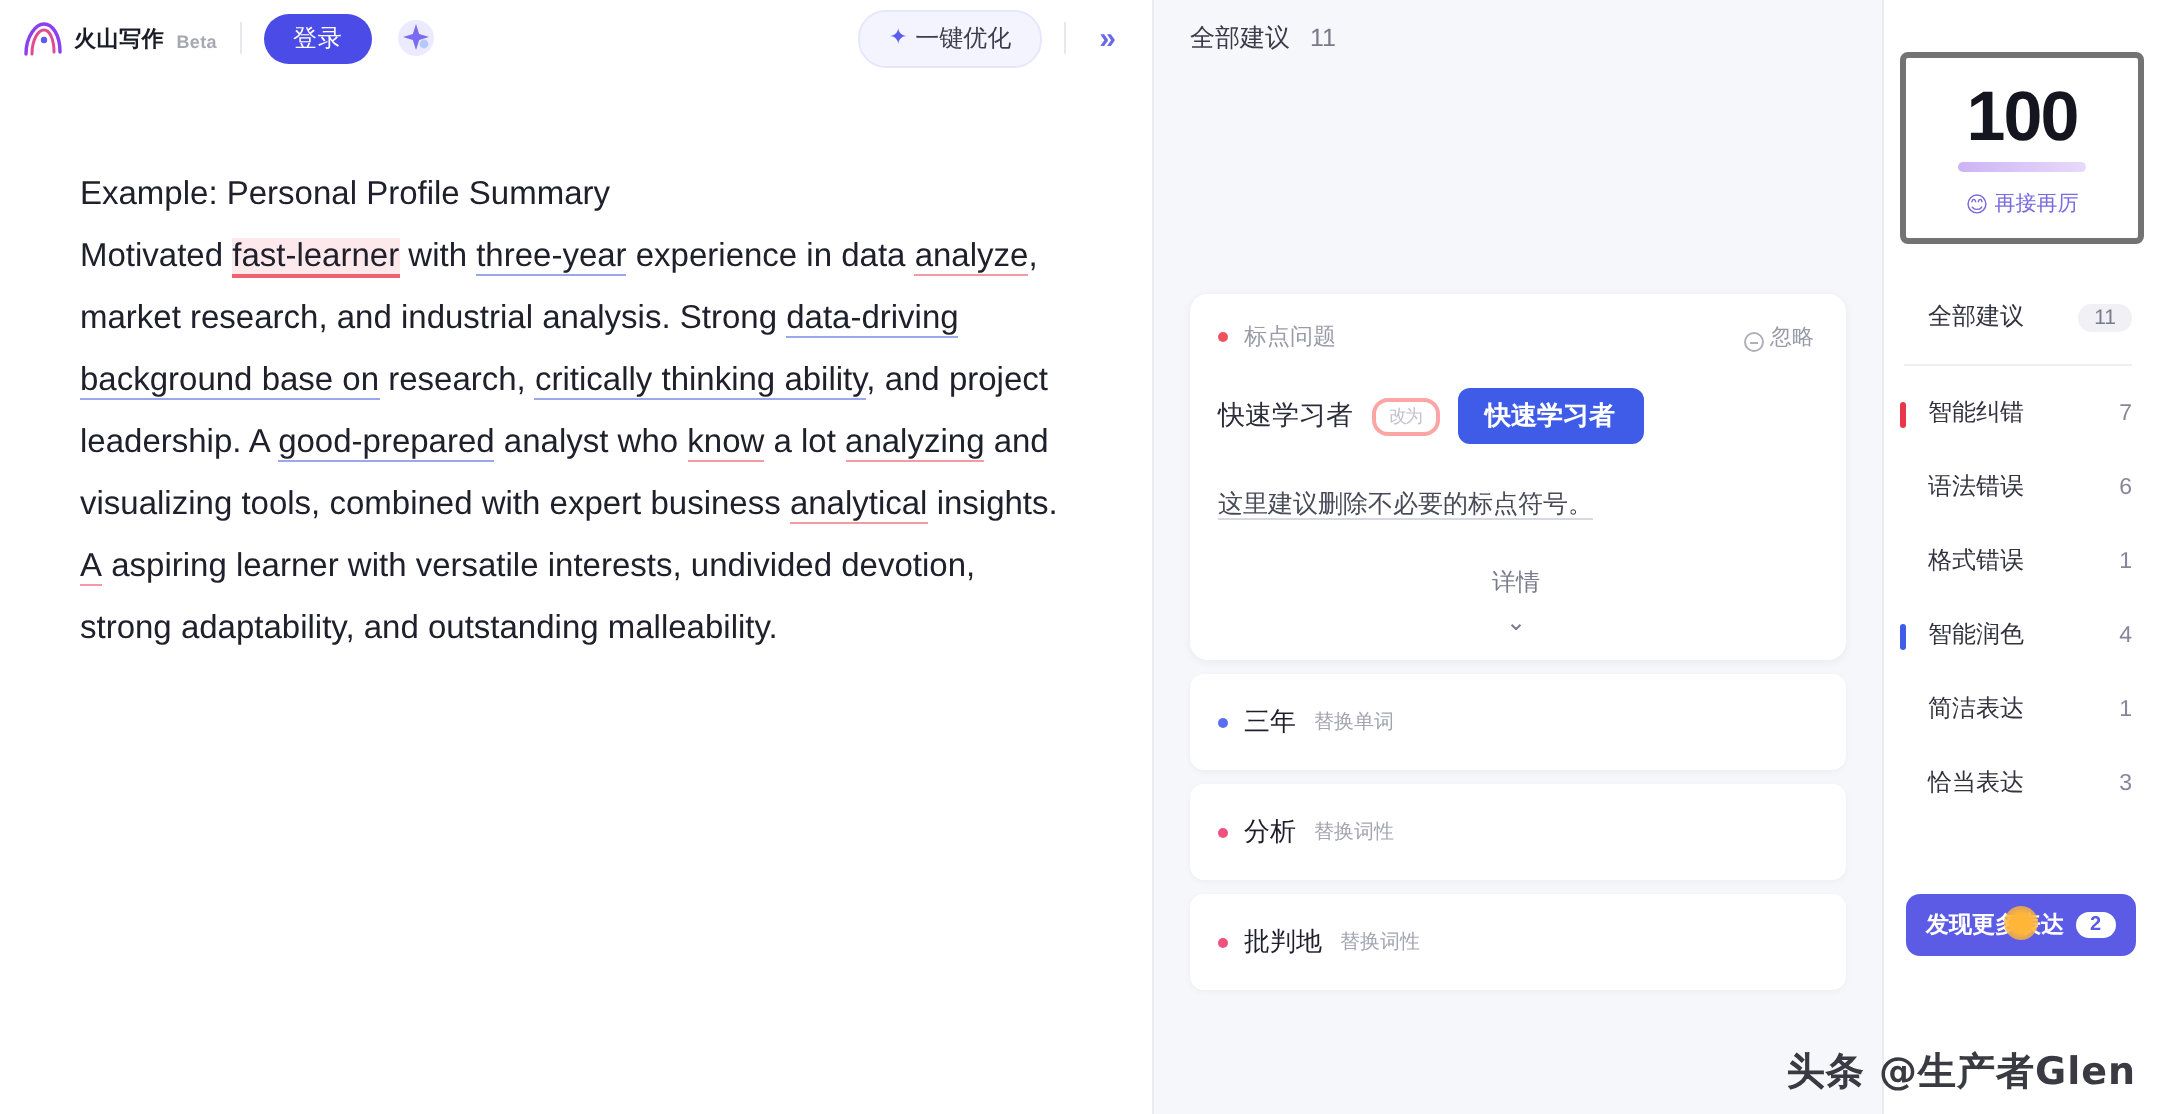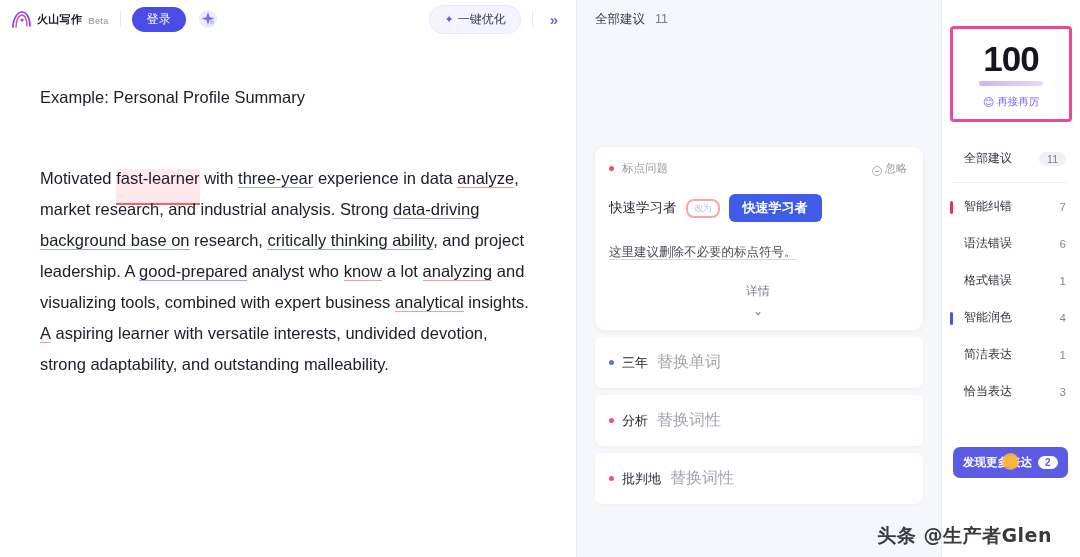--- a/index.html
+++ b/index.html
@@ -62,27 +62,27 @@
     cursor: pointer; line-height: 1; font-weight: 600;
   }
 
   .doc-body {
     flex: 1 1 auto;
     padding: 44px 42px 20px 40px;
     font-size: 16.5px; line-height: 31px;
     color: #20202c;
     overflow: hidden;
   }
-  .doc-title { margin-bottom: 50px; font-size: 16.5px; color: #20202c; }
+  .doc-title { font-size: 16.5px; color: #20202c; }
   .doc-para { font-size: 16.5px; line-height: 31px; color: #20202c; }
 
   .mk-red {
     background: #fde9ec;
     border-bottom: 2px solid #f0616e;
-    padding-bottom: 16px;
+    padding-bottom: 0px;
   }
   .mk-red-u { border-bottom: 1.6px solid #f39aa5; }
   .mk-blue { border-bottom: 1.6px solid #9aa7e8; }
 
   
   .sugg-pane {
     width: 365px; height: 557px;
     background: #f6f7fa;
     position: relative;
     display: flex; flex-direction: column;
@@ -143,33 +143,33 @@
   }
 
   .sugg-row {
     background: #ffffff; border-radius: 7px;
     padding: 15px 14px;
     margin-top: 7px;
     display: flex; align-items: center;
     box-shadow: 0 1px 3px rgba(30,30,60,.04);
   }
   .sugg-row .word { font-size: 13px; color: #1f1f2c; font-weight: 500; }
-  .sugg-row .act { font-size: 16px; color: #a4a4b2; margin-left: 9px; }
+  .sugg-row .act { font-size: 10px; color: #a4a4b2; margin-left: 9px; }
 
   
   .side-pane {
     width: 138px; height: 557px;
     background: #ffffff;
     display: flex; flex-direction: column;
     position: relative;
     padding-top: 26px;
   }
   .score-box {
     margin: 0 8px; padding: 12px 4px 10px;
-    border: 3px solid #ec4899;
+    border: 3px solid #737373;
     border-radius: 4px;
     text-align: center;
     position: relative;
   }
   .score-num {
     font-size: 35px; font-weight: 700; color: #15151f;
     line-height: 1.0; letter-spacing: -1px;
   }
   .score-bar {
     width: 64px; height: 5px; margin: 5px auto 0;
@@ -215,21 +215,21 @@
     font-size: 10px; border-radius: 8px; padding: 1px 7px; font-weight: 700;
   }
   .cursor-dot {
     position: absolute; left: 60px; top: 453px;
     width: 17px; height: 17px; border-radius: 50%;
     background: radial-gradient(circle,#ffb638 40%, rgba(255,182,56,.55) 100%);
     z-index: 45; pointer-events: none;
   }
 
   .watermark {
-    position: absolute; right: 28px; bottom: 8px;
+    position: absolute; right: 12px; bottom: 8px;
     font-size: 19px; font-weight: 700; color: #2a2a33;
     letter-spacing: .5px; z-index: 50;
     font-family: "DejaVu Sans", sans-serif;
     opacity: .92;
   }
 </style>
 </head>
 <body>
 
 <div id="app">

